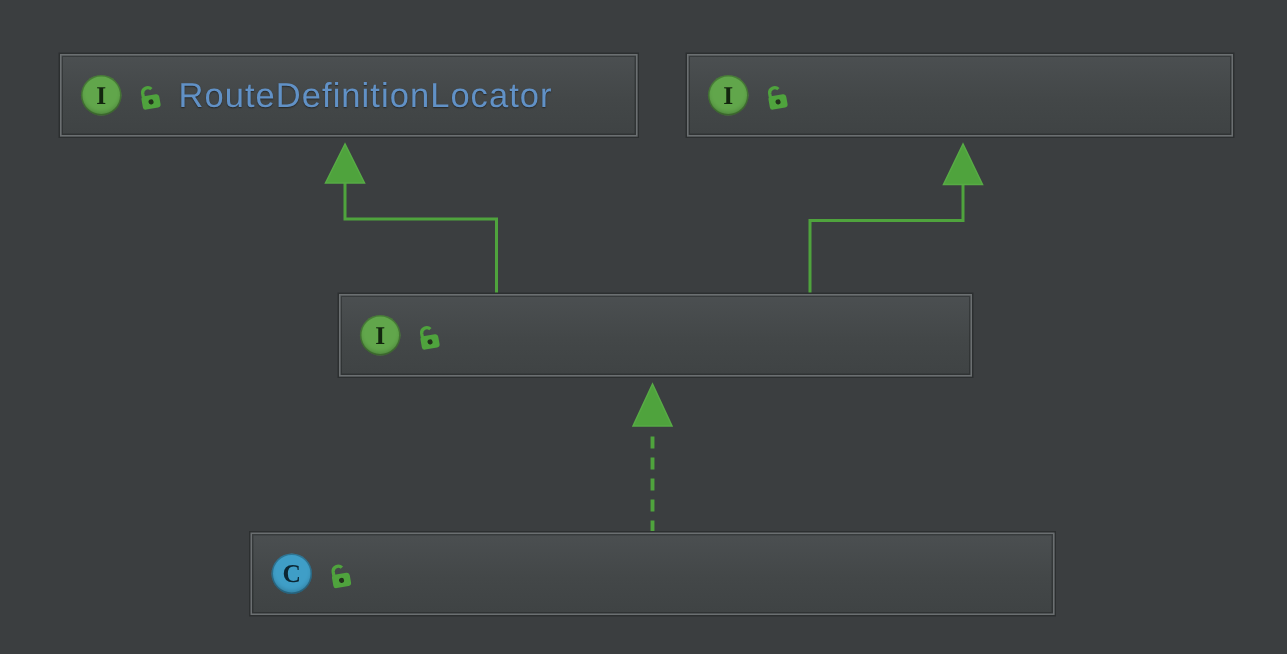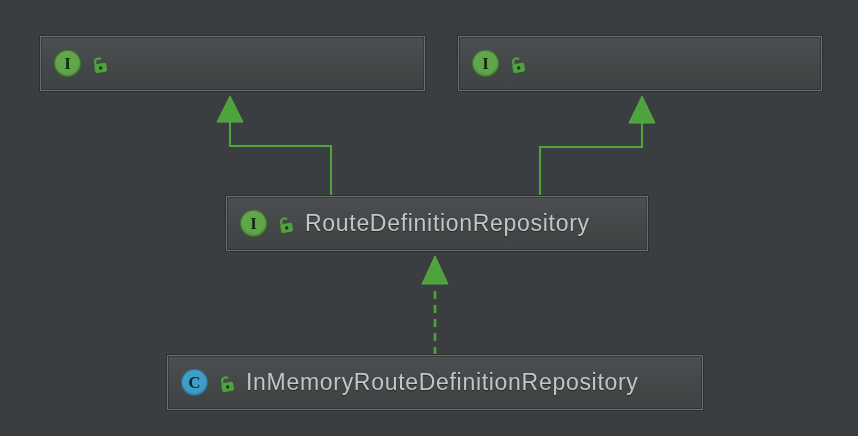--- a/index.html
+++ b/index.html
@@ -108,44 +108,43 @@
     </g>
   </svg>
 
   <div class="node node--locator">
     <span class="badge" style="background: rgb(97, 166, 75);">I</span>
     <svg class="lock-icon" viewBox="0 0 20 20">
       <path d="M5.5 10 V7.5 a3.4 3.4 0 0 1 6.2 -1.8" fill="none" stroke="#4fa33d" stroke-width="2.2"></path>
       <rect x="4" y="9.5" width="12" height="9" rx="2" fill="#4fa33d"></rect>
       <circle cx="10" cy="14" r="1.7" fill="#23321c"></circle>
     </svg>
+    <span class="node-label" style="color: rgb(97, 145, 198);">RouteDefinitionLocator</span>
   </div>
 
   <div class="node node--writer">
     <span class="badge" style="background: rgb(97, 166, 75);">I</span>
     <svg class="lock-icon" viewBox="0 0 20 20">
       <path d="M5.5 10 V7.5 a3.4 3.4 0 0 1 6.2 -1.8" fill="none" stroke="#4fa33d" stroke-width="2.2"></path>
       <rect x="4" y="9.5" width="12" height="9" rx="2" fill="#4fa33d"></rect>
       <circle cx="10" cy="14" r="1.7" fill="#23321c"></circle>
     </svg>
   </div>
 
   <div class="node node--repository">
     <span class="badge" style="background: rgb(97, 166, 75);">I</span>
     <svg class="lock-icon" viewBox="0 0 20 20">
       <path d="M5.5 10 V7.5 a3.4 3.4 0 0 1 6.2 -1.8" fill="none" stroke="#4fa33d" stroke-width="2.2"></path>
       <rect x="4" y="9.5" width="12" height="9" rx="2" fill="#4fa33d"></rect>
       <circle cx="10" cy="14" r="1.7" fill="#23321c"></circle>
     </svg>
-    <span class="node-label" style="color: rgb(195, 197, 199);">RouteDefinitionRepository</span>
   </div>
 
   <div class="node node--inmemory">
     <span class="badge badge--class" style="background: rgb(63, 158, 199);">C</span>
     <svg class="lock-icon" viewBox="0 0 20 20">
       <path d="M5.5 10 V7.5 a3.4 3.4 0 0 1 6.2 -1.8" fill="none" stroke="#4fa33d" stroke-width="2.2"></path>
       <rect x="4" y="9.5" width="12" height="9" rx="2" fill="#4fa33d"></rect>
       <circle cx="10" cy="14" r="1.7" fill="#23321c"></circle>
     </svg>
-    <span class="node-label" style="color: rgb(195, 197, 199);">InMemoryRouteDefinitionRepository</span>
   </div>
 
 </div>
 
 </body></html>

